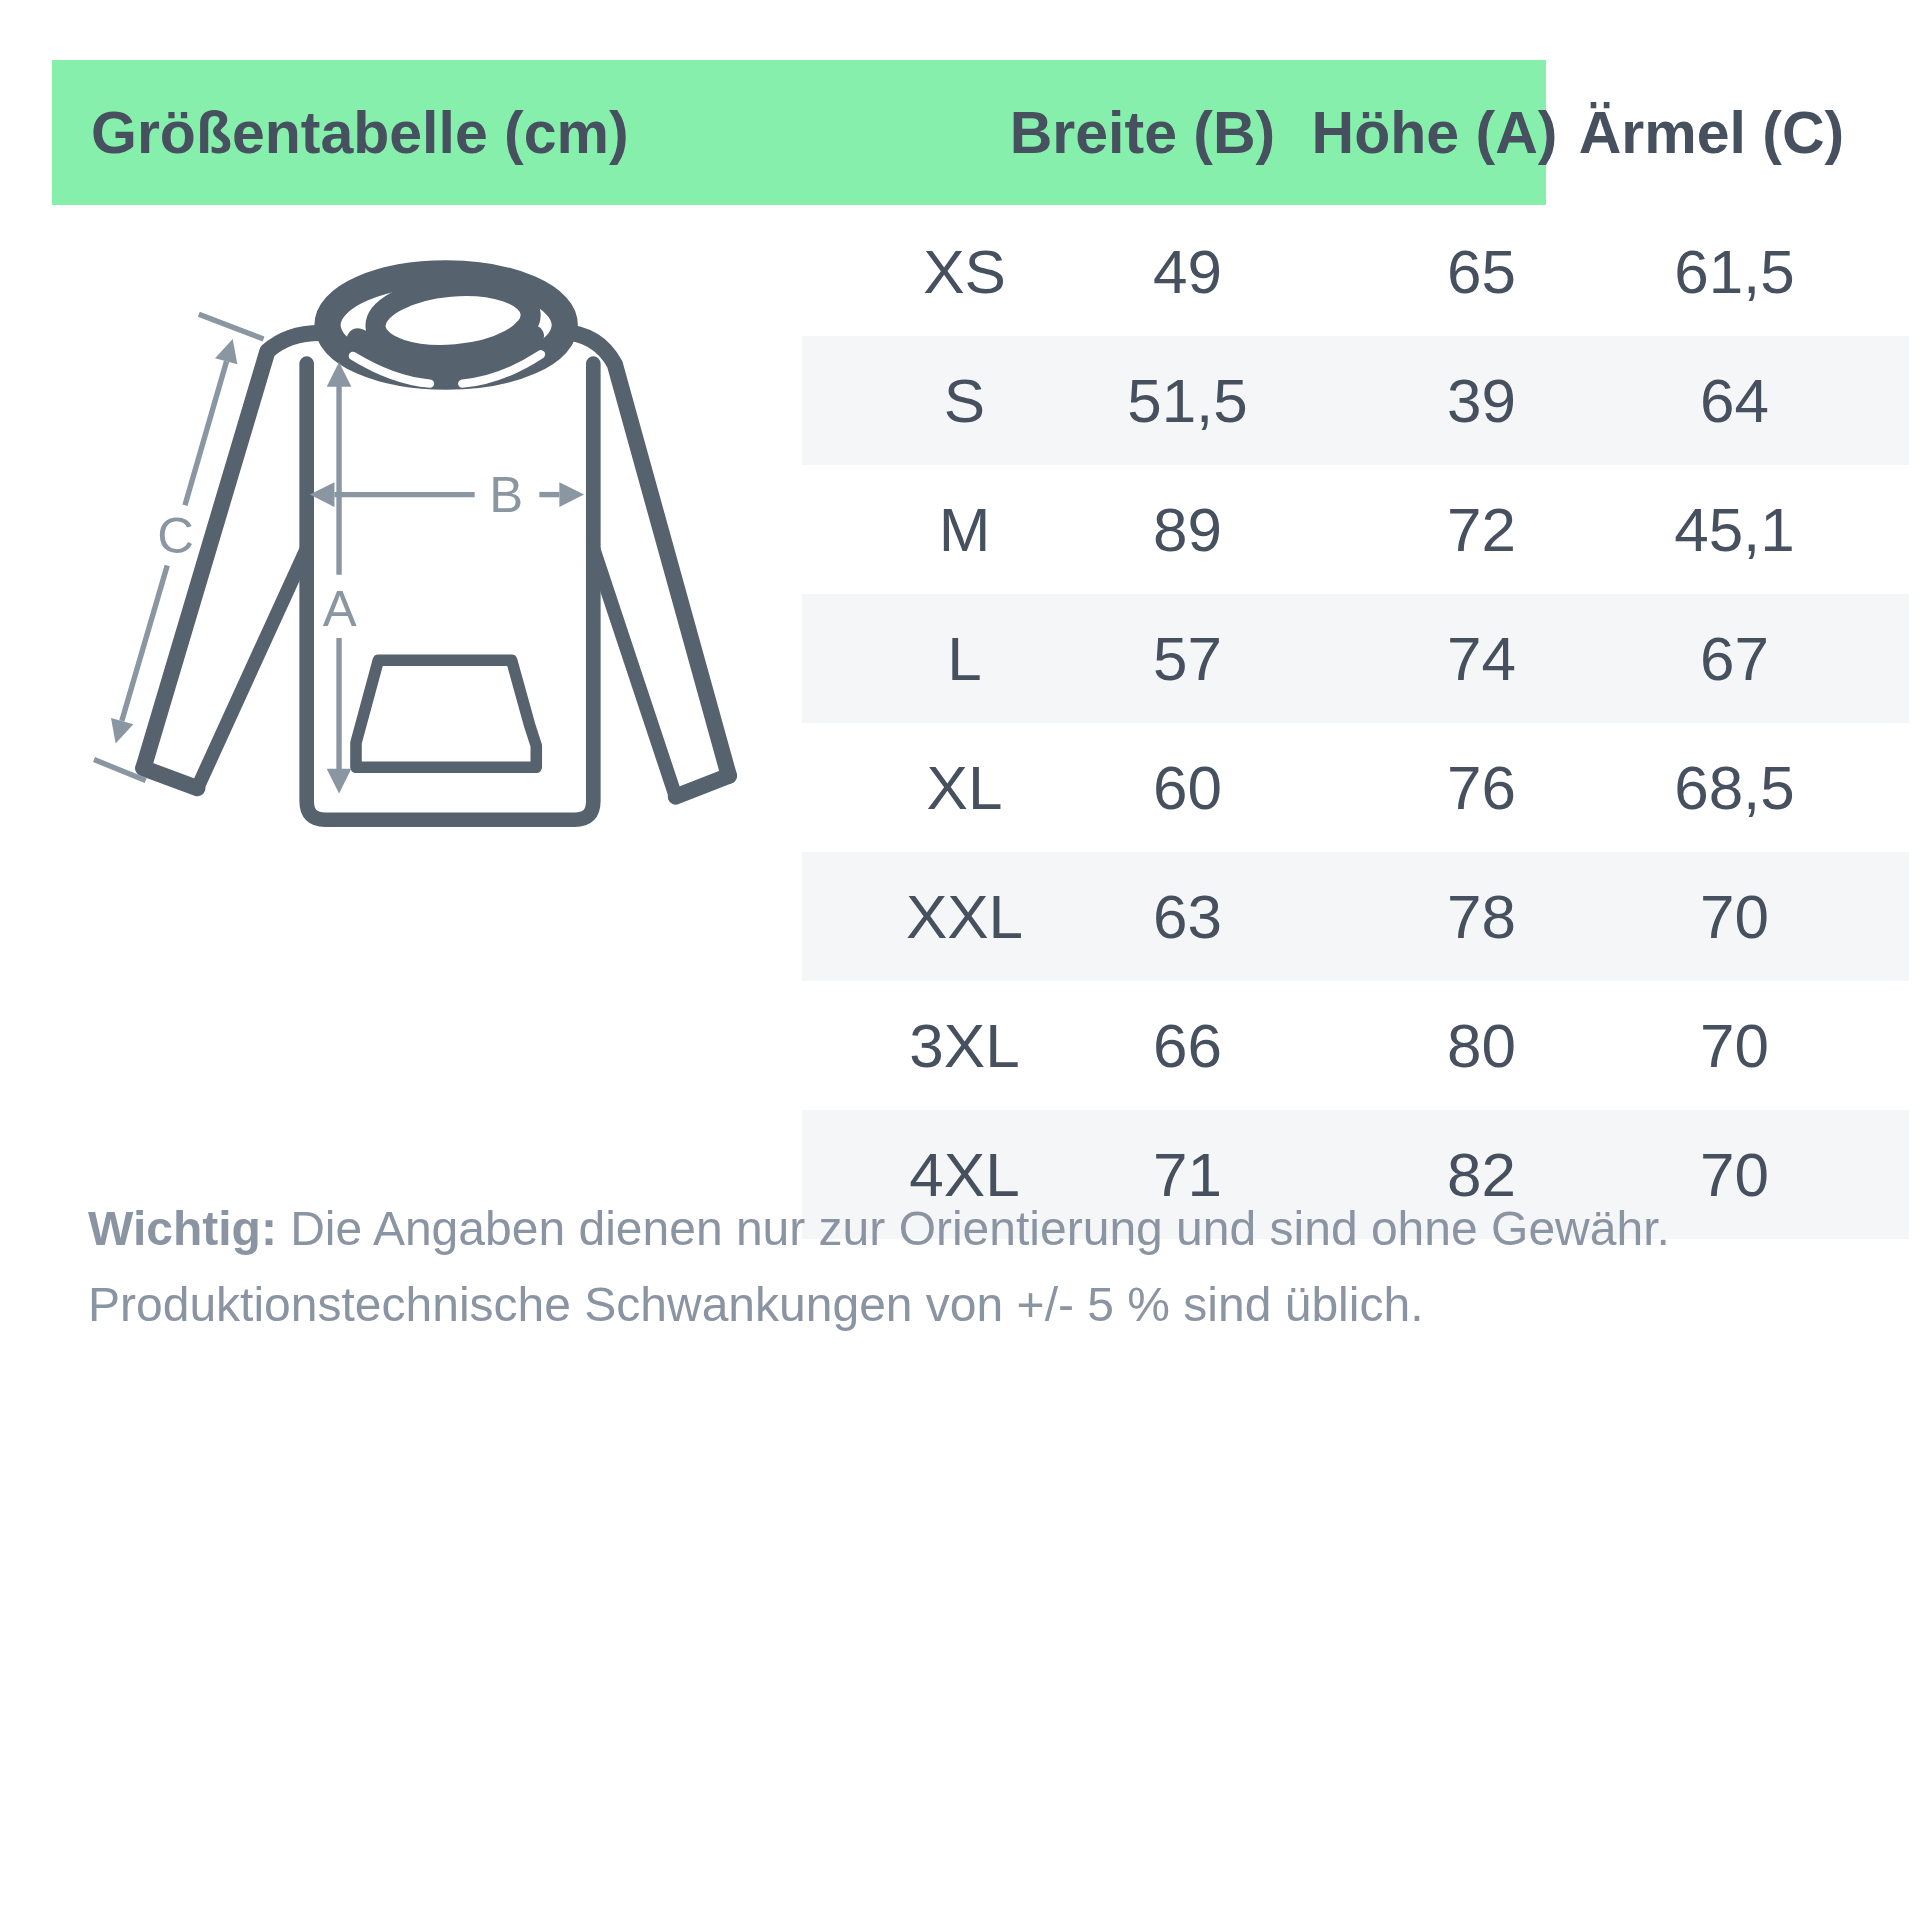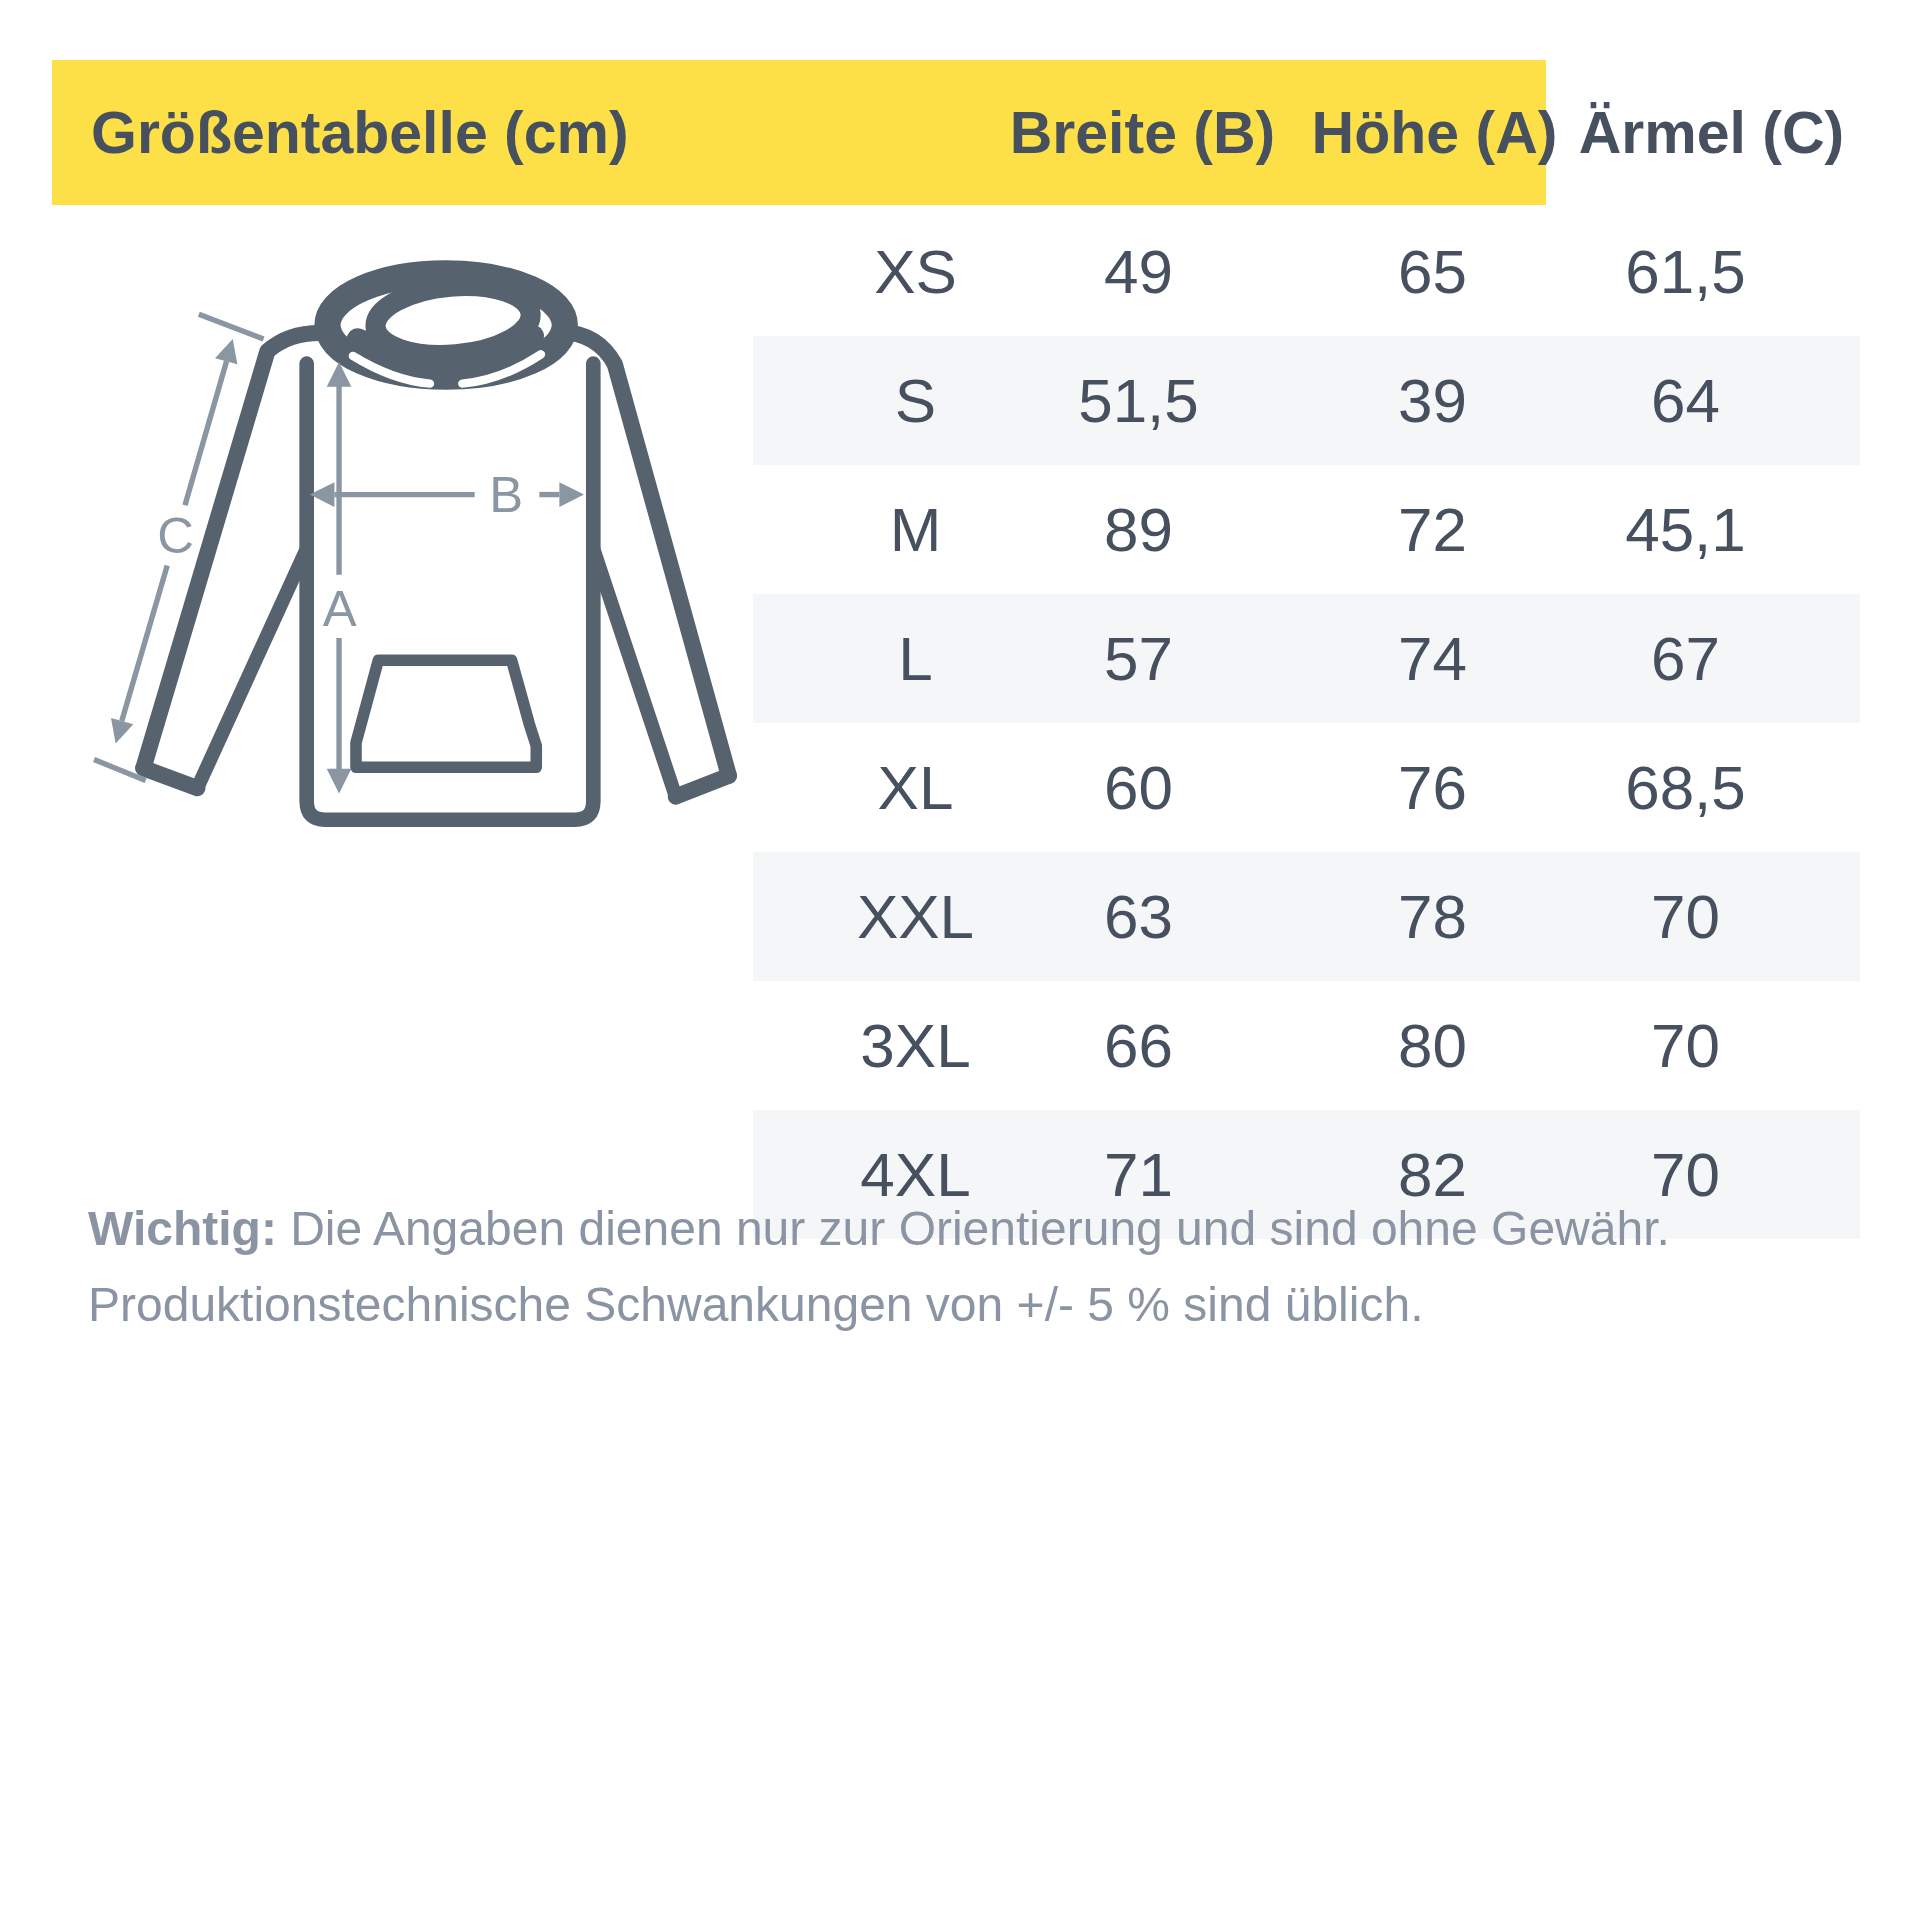--- a/index.html
+++ b/index.html
@@ -5,38 +5,38 @@
   html,body{margin:0;padding:0;background:#ffffff;}
   .page{
     position:relative;
     width:1926px;height:1926px;
     background:#ffffff;
     font-family:"Liberation Sans", sans-serif;
     overflow:hidden;
   }
   .header-bar{
     position:absolute;left:52px;top:60px;width:1494px;height:145px;
-    background:#fde047;
+    background:#86efac;
   }
   .title{
     position:absolute;left:39px;top:0;height:145px;
     display:flex;align-items:center;
     font-size:59px;font-weight:bold;color:#46505e;white-space:nowrap;
   }
   .col-head{
     position:absolute;top:0;height:145px;width:293px;
     display:flex;align-items:center;justify-content:center;
     font-size:59px;font-weight:bold;color:#46505e;white-space:nowrap;
   }
   .col-head.c1{left:944px;}
   .col-head.c2{left:1236px;}
   .col-head.c3{left:1513px;}
   .hoodie-svg{position:absolute;left:46px;top:77px;width:771px;height:886px;}
   .rows{
-    position:absolute;left:753px;top:207px;width:1107px;
+    position:absolute;left:802px;top:207px;width:1107px;
   }
   .trow{
     position:relative;height:129px;background:#ffffff;
   }
   .trow:nth-child(even){background:#f5f6f8;}
   .cell{
     position:absolute;top:0;height:129px;width:247px;
     display:flex;align-items:center;justify-content:center;
     font-size:62px;color:#46505e;white-space:nowrap;
   }

